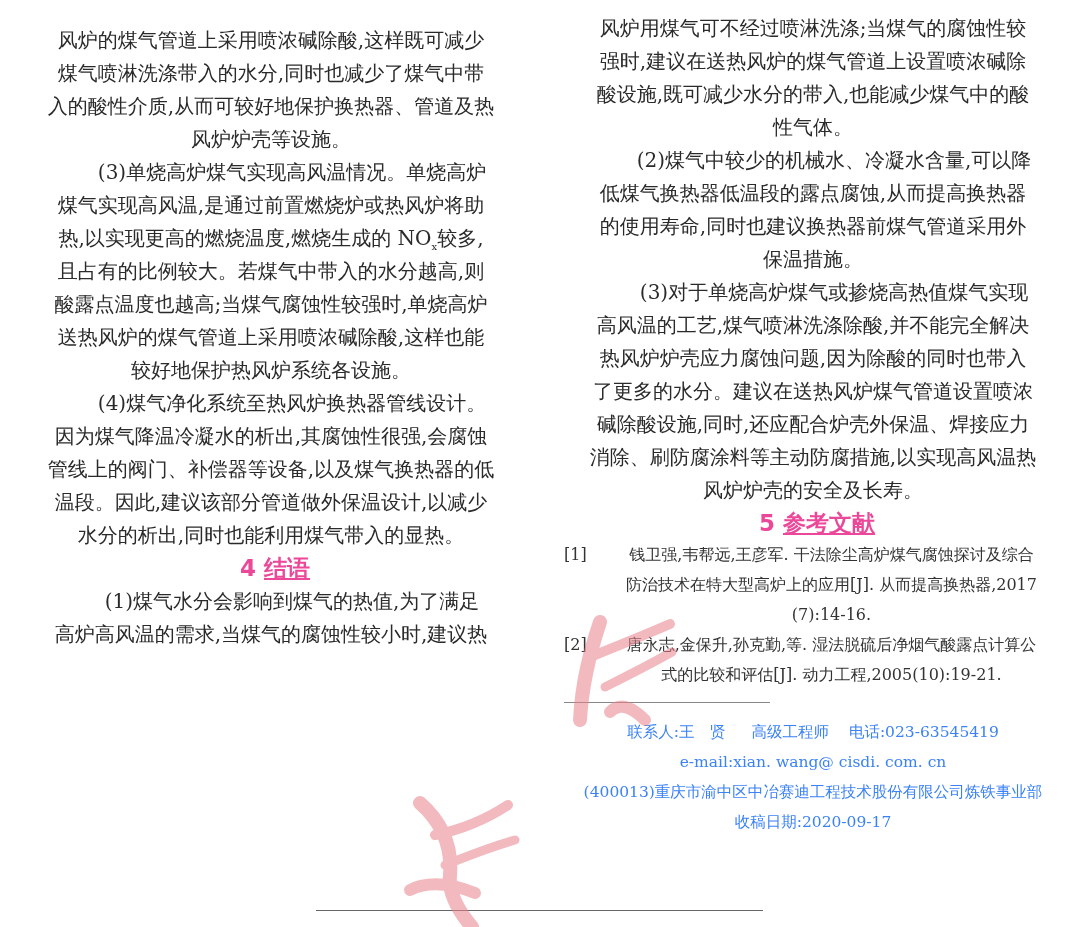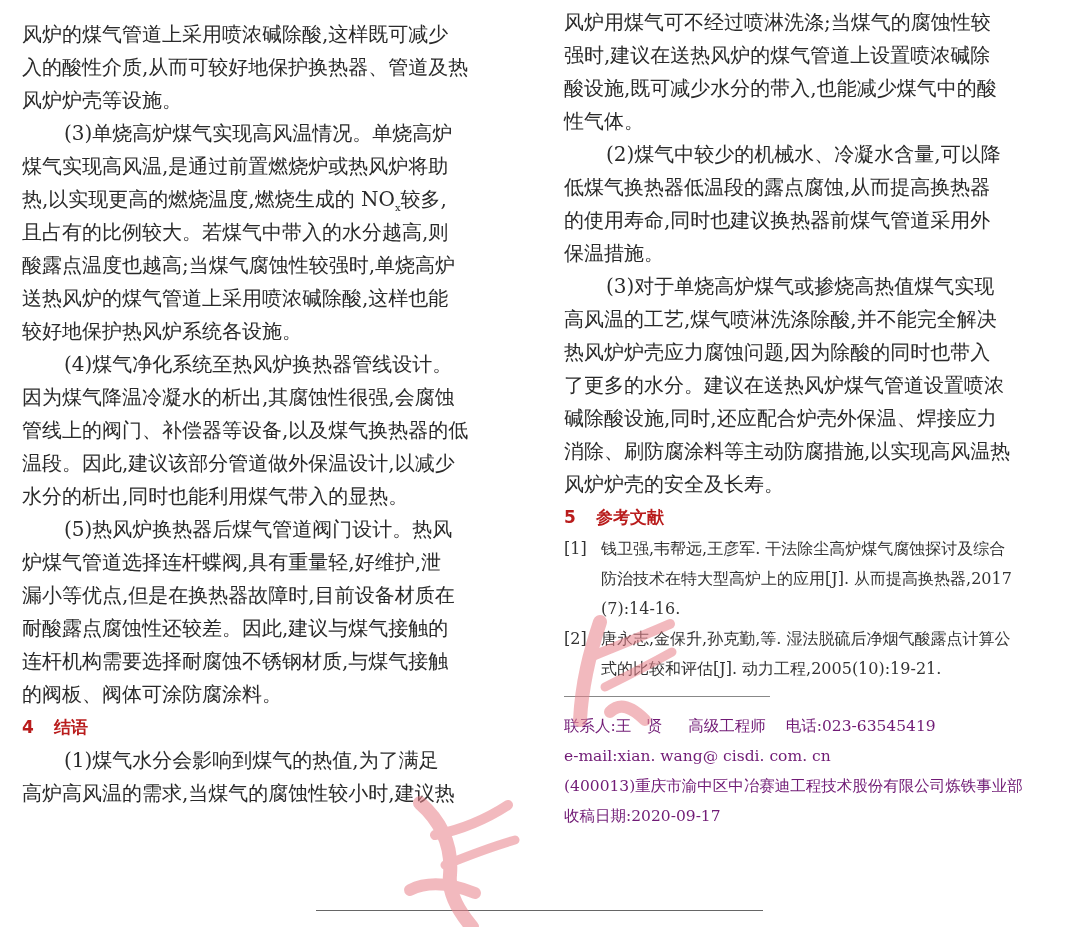--- a/index.html
+++ b/index.html
@@ -1,88 +1,81 @@
 <!DOCTYPE html>
 <html><head>
   <meta charset="utf-8">
   <style>
     html, body { margin: 0; padding: 0; background: #ffffff; }
     body {
       width: 1080px; height: 927px; position: relative; overflow: hidden;
       font-family: "DejaVu Serif", "Liberation Serif", serif;
       color: #2a2a2a;
     }
-    .col { position: absolute; top: 6px; }
+    .col { position: absolute; top: 12px; text-align: center; }
     .col-left { left: 22px; width: 498px; }
     .col-right { left: 564px; width: 498px; }
     .line {
       height: 33px; line-height: 33px; font-size: 20px;
       white-space: nowrap; overflow: visible;
     }
     .para-block { margin: 0; }
     .col-left .first { margin-top: 12px; }
     .col-right .first { margin-top: 0; }
     .indent { padding-left: 42px; }
     .section-heading {
-      height: 33px; line-height: 33px; font-size: 17px; font-weight: bold;
-      font-family: "DejaVu Sans", "Liberation Sans", sans-serif; color: #b91c1c;
+      height: 33px; line-height: 33px; font-size: 23px; font-weight: bold;
+      font-family: "DejaVu Sans", "Liberation Sans", sans-serif; color: #ec4899; text-decoration: underline;
     }
     .section-heading .num { display: inline-block; width: 32px; }
     .ref {
       position: relative; font-size: 16px; line-height: 30px; padding-left: 37px;
       color: #333;
     }
     .ref .ref-num { position: absolute; left: 0; top: 0; }
     .ref-line { height: 30px; white-space: nowrap; }
     .divider-short {
       width: 206px; height: 0; border-top: 1.5px solid #888; margin: 12px 0 14px 0;
     }
-    .info-line { height: 30px; line-height: 30px; font-size: 15.5px; color: #701a75; white-space: nowrap; }
+    .info-line { height: 30px; line-height: 30px; font-size: 15.5px; color: #3b82f6; white-space: nowrap; }
     .info-line .gap { display: inline-block; width: 26px; }
     .bottom-rule {
       position: absolute; left: 316px; top: 910px; width: 447px; height: 0;
       border-top: 1.5px solid #666;
     }
     .watermark {
       position: absolute; pointer-events: none; opacity: 0.55;
     }
     sub { font-size: 10px; }
   </style>
 </head>
 <body>
 
 <div class="col col-left">
   <div class="para-block first">
     <div class="line">风炉的煤气管道上采用喷浓碱除酸,这样既可减少</div>
+    <div class="line">煤气喷淋洗涤带入的水分,同时也减少了煤气中带</div>
     <div class="line">入的酸性介质,从而可较好地保护换热器、管道及热</div>
     <div class="line">风炉炉壳等设施。</div>
   </div>
   <div class="para-block">
     <div class="line indent">(3)单烧高炉煤气实现高风温情况。单烧高炉</div>
     <div class="line">煤气实现高风温,是通过前置燃烧炉或热风炉将助</div>
     <div class="line"><span>热,以实现更高的燃烧温度,燃烧生成的 NO</span><sub>x</sub><span>较多,</span></div>
     <div class="line">且占有的比例较大。若煤气中带入的水分越高,则</div>
     <div class="line">酸露点温度也越高;当煤气腐蚀性较强时,单烧高炉</div>
     <div class="line">送热风炉的煤气管道上采用喷浓碱除酸,这样也能</div>
     <div class="line">较好地保护热风炉系统各设施。</div>
   </div>
   <div class="para-block">
     <div class="line indent">(4)煤气净化系统至热风炉换热器管线设计。</div>
     <div class="line">因为煤气降温冷凝水的析出,其腐蚀性很强,会腐蚀</div>
     <div class="line">管线上的阀门、补偿器等设备,以及煤气换热器的低</div>
     <div class="line">温段。因此,建议该部分管道做外保温设计,以减少</div>
     <div class="line">水分的析出,同时也能利用煤气带入的显热。</div>
-  </div>
-  <div class="para-block">
-    <div class="line indent">(5)热风炉换热器后煤气管道阀门设计。热风</div>
-    <div class="line">炉煤气管道选择连杆蝶阀,具有重量轻,好维护,泄</div>
-    <div class="line">漏小等优点,但是在换热器故障时,目前设备材质在</div>
-    <div class="line">耐酸露点腐蚀性还较差。因此,建议与煤气接触的</div>
-    <div class="line">连杆机构需要选择耐腐蚀不锈钢材质,与煤气接触</div>
-    <div class="line">的阀板、阀体可涂防腐涂料。</div>
   </div>
   <div class="section-heading">
     <span class="num">4</span><span>结语</span>
   </div>
   <div class="para-block">
     <div class="line indent">(1)煤气水分会影响到煤气的热值,为了满足</div>
     <div class="line">高炉高风温的需求,当煤气的腐蚀性较小时,建议热</div>
   </div>
 </div>
 

